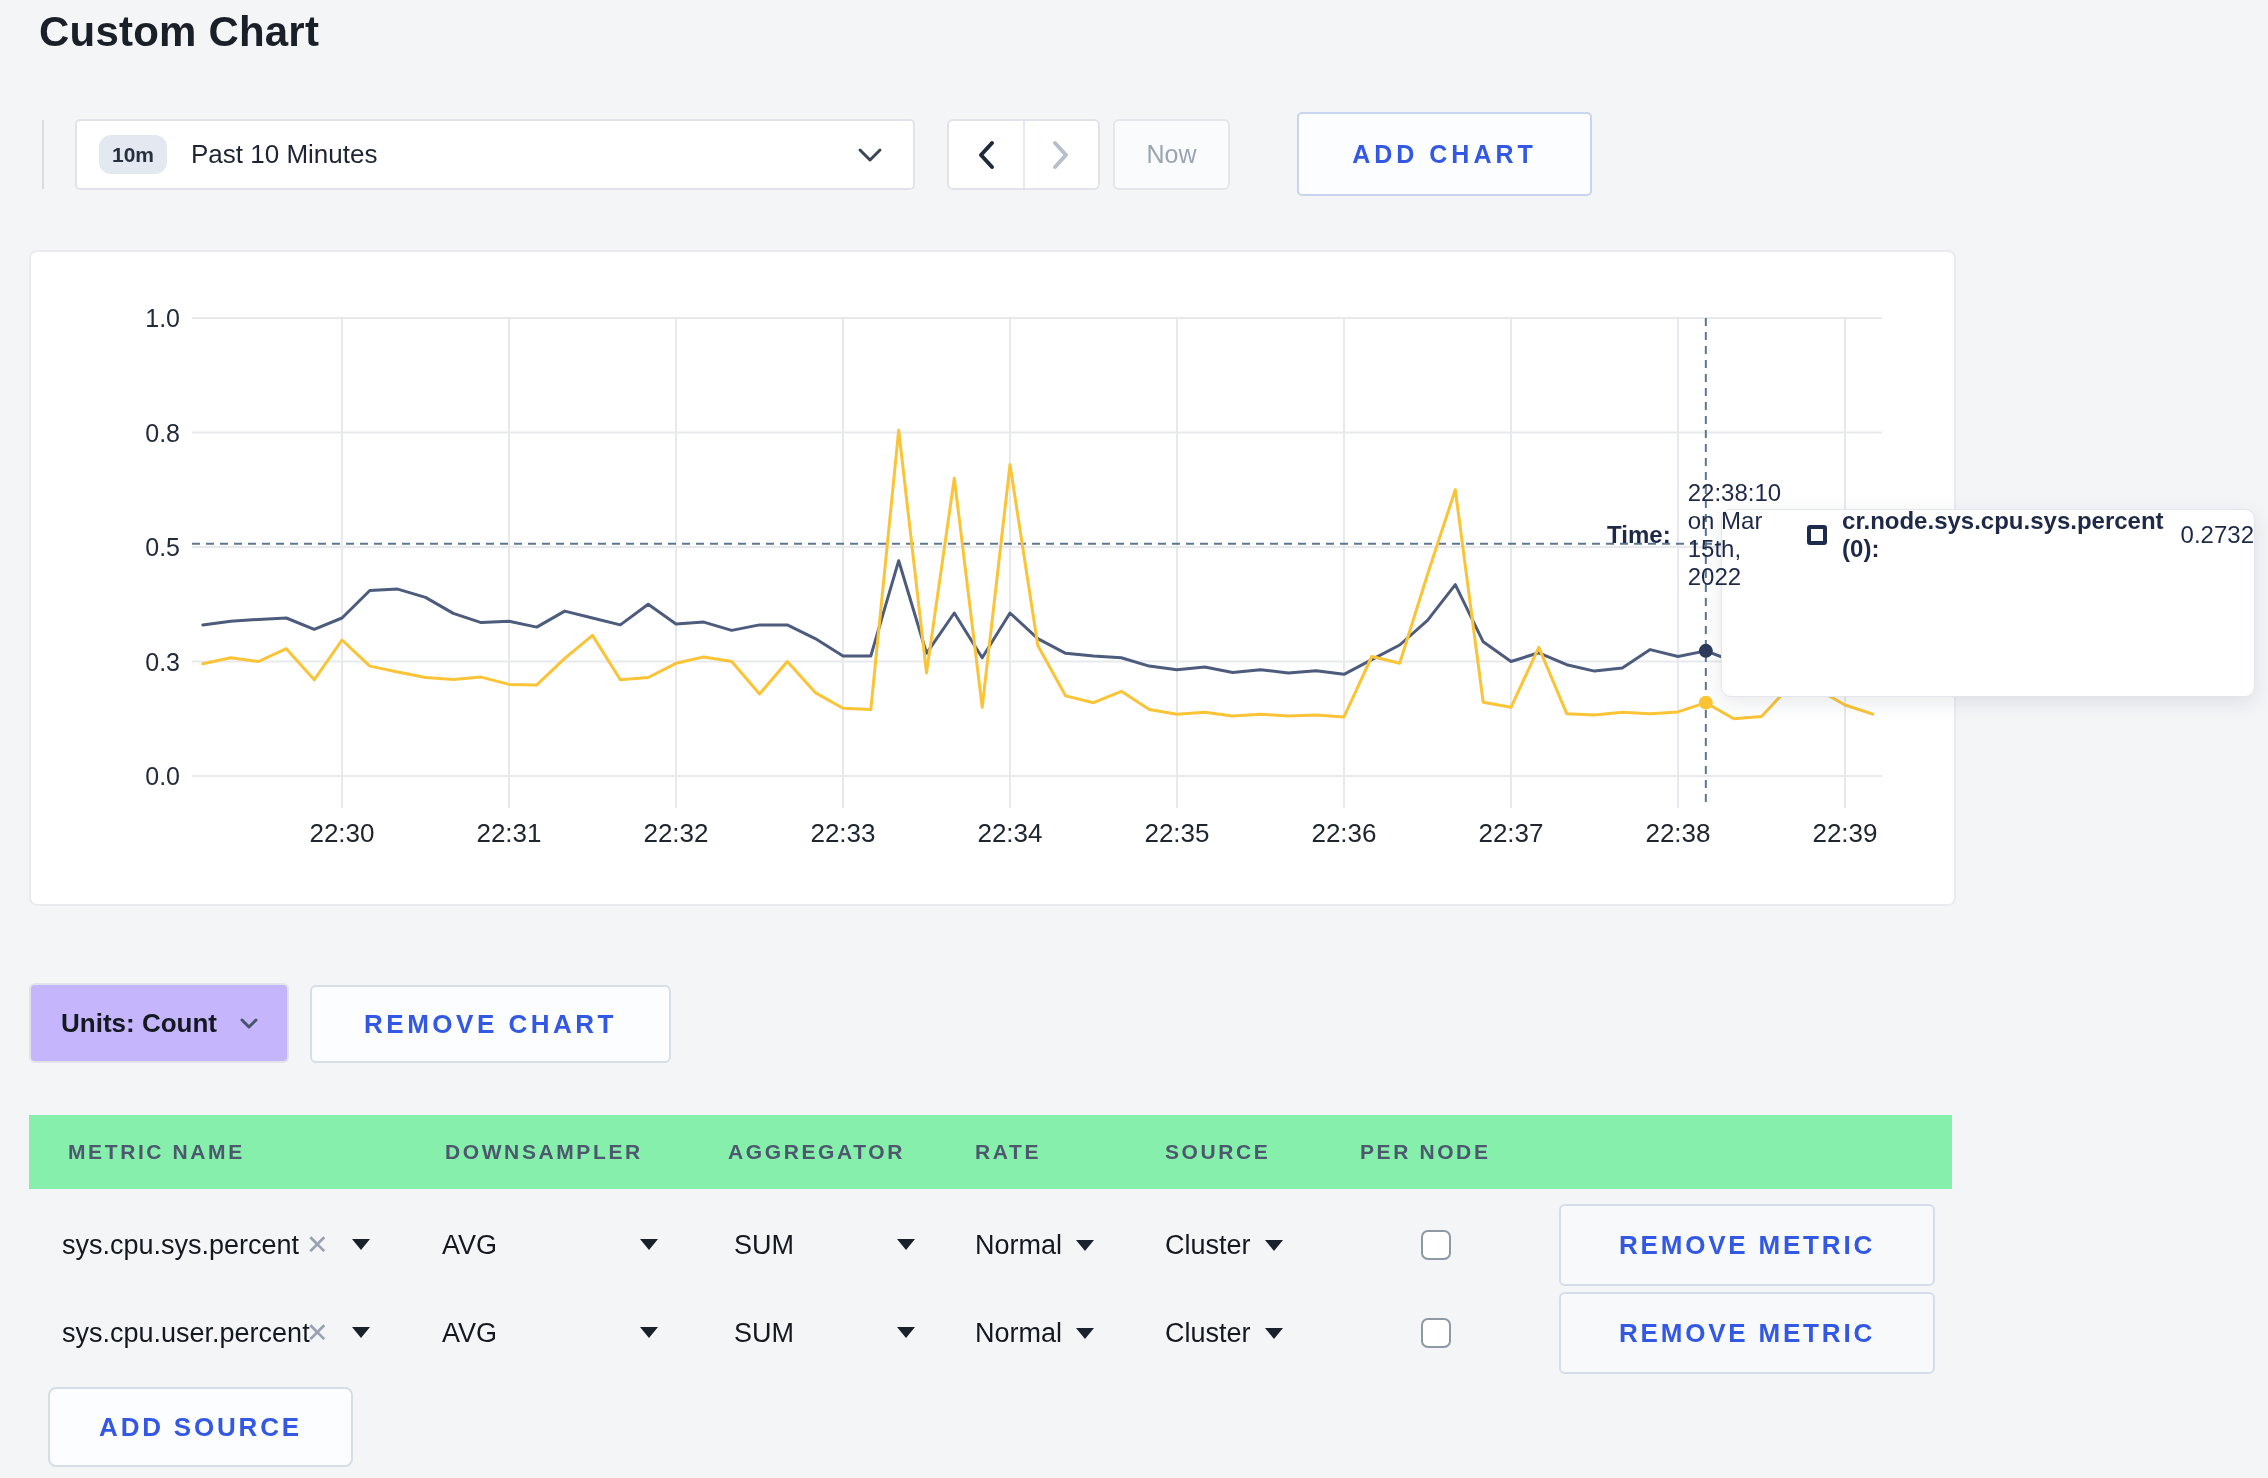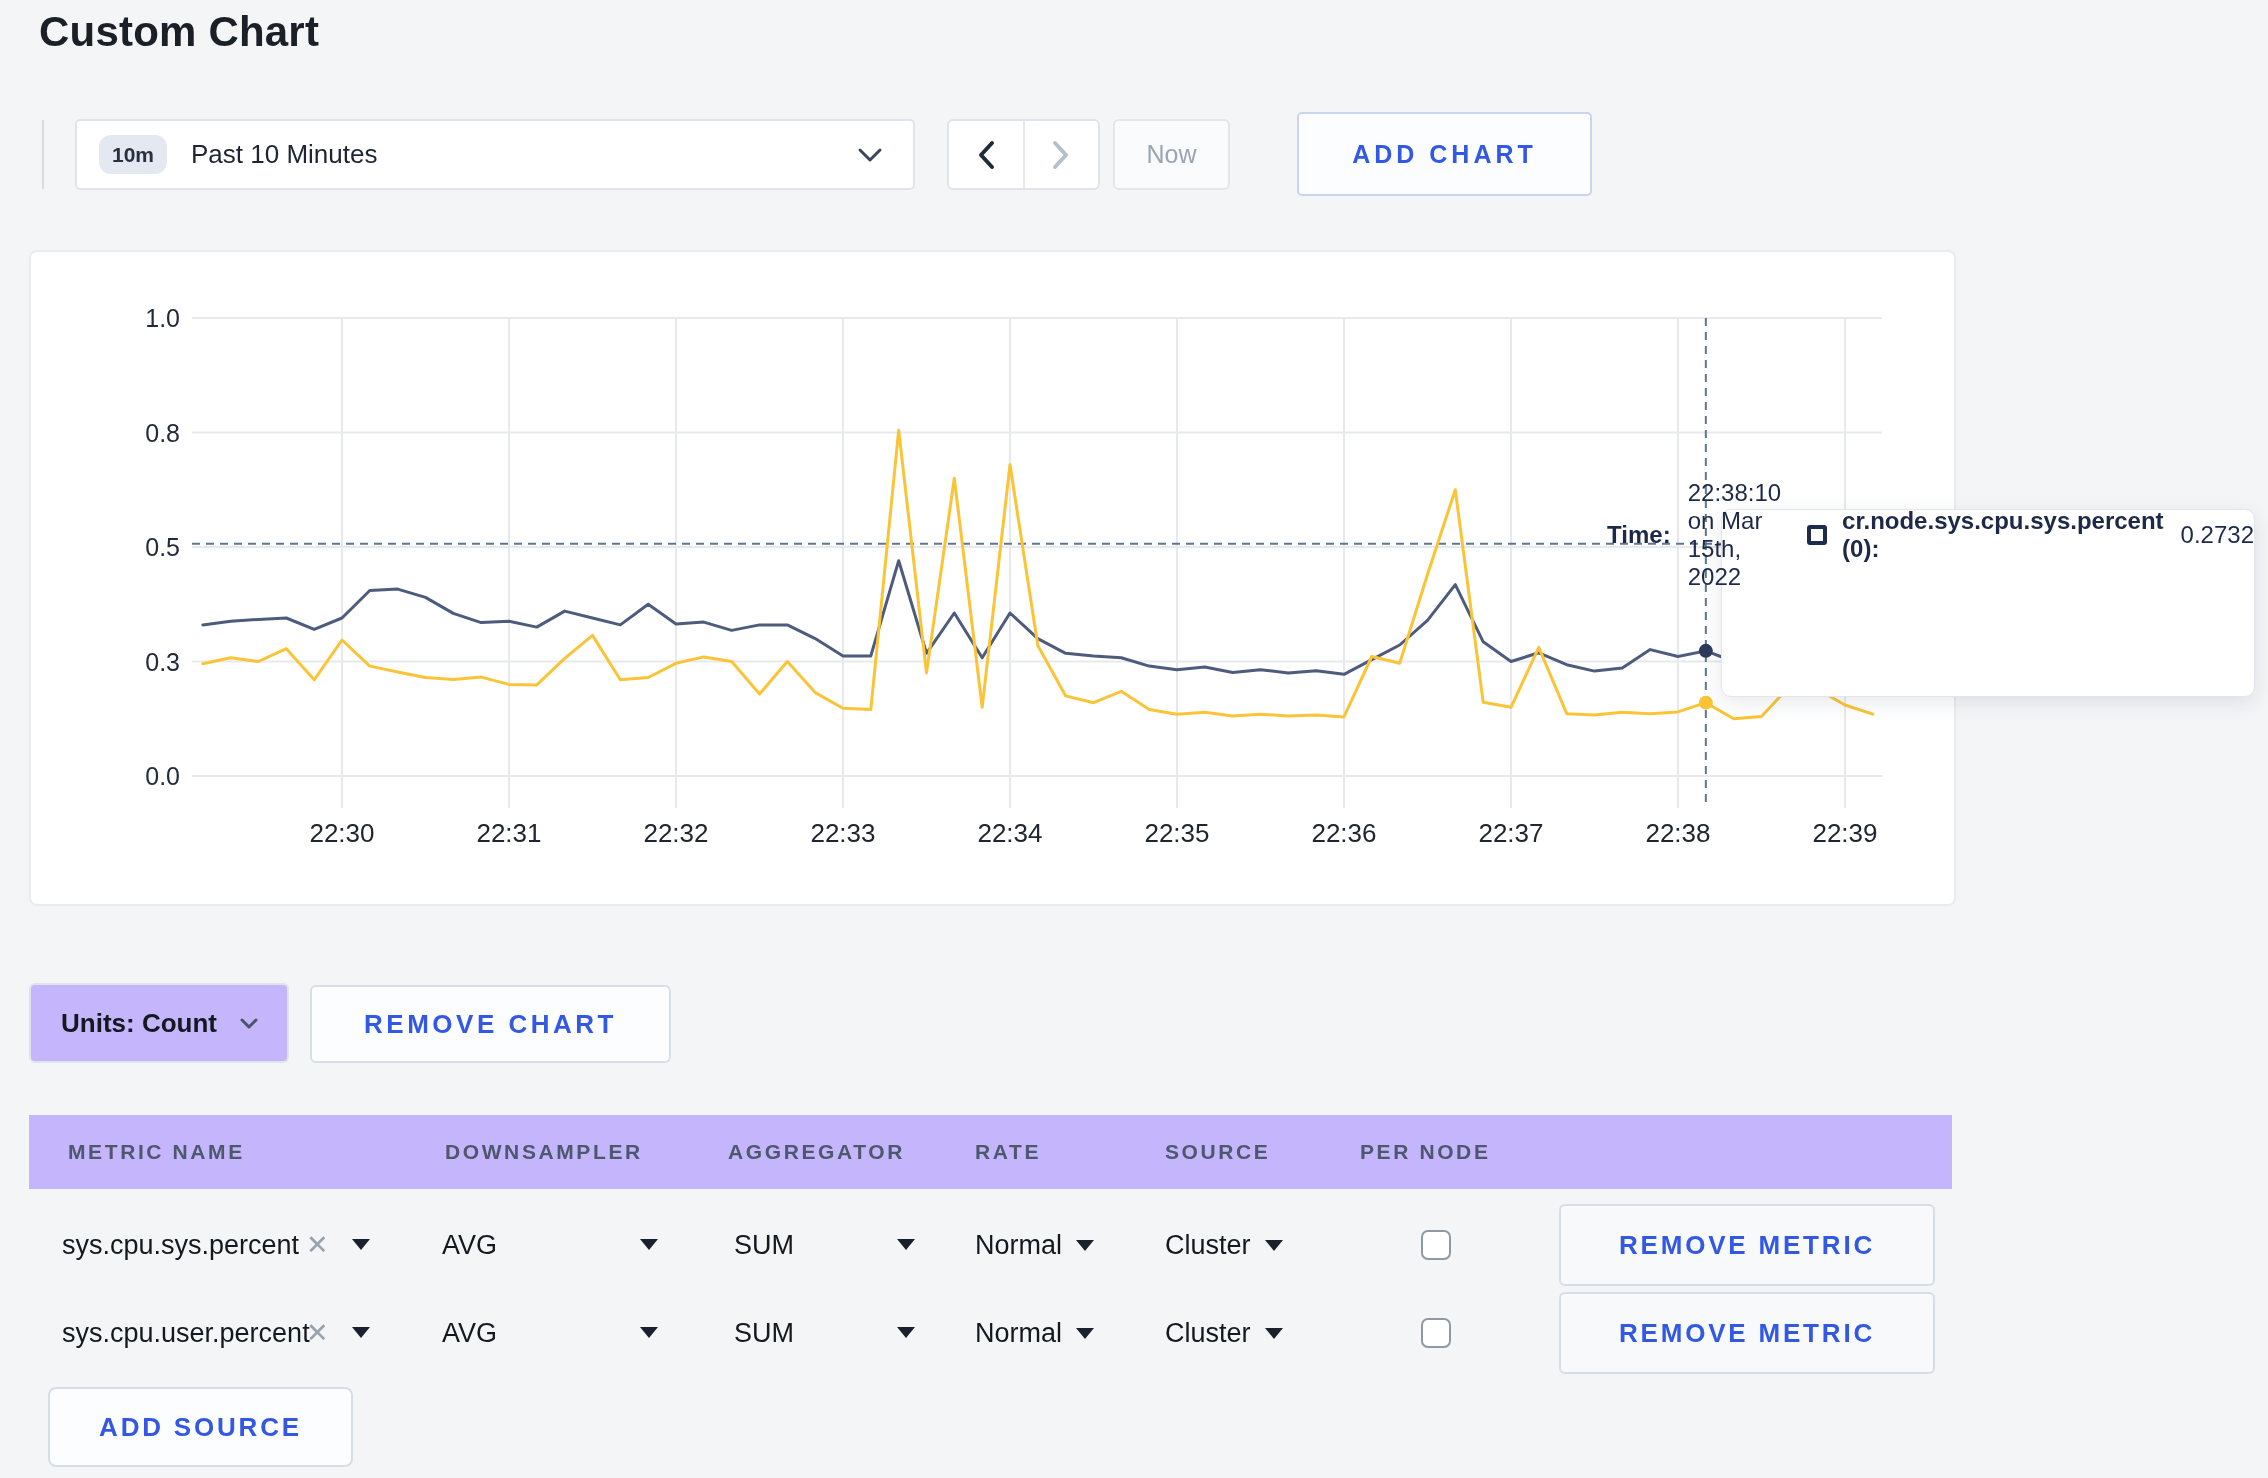--- a/index.html
+++ b/index.html
@@ -96,21 +96,21 @@
   .remove-chart-button {
     left:310px; top:985px; width:361px; height:78px;
     background:#fcfdfe; border:2px solid #d8dee9; border-radius:6px;
     display:flex; align-items:center; justify-content:center;
     font-size:26px; font-weight:600; letter-spacing:3.5px; color:#3358e4;
     cursor:pointer;
   }
 
   
   .table-header {
-    left:29px; top:1115px; width:1923px; height:74px; background:#c4b5fd;
+    left:29px; top:1115px; width:1923px; height:74px; background:#86efac;
   }
   .th {
     position:absolute; top:0; height:74px; line-height:74px;
     font-size:21px; font-weight:700; letter-spacing:2.6px; color:#4d576d;
     white-space:nowrap;
   }
   .th.c-metric      { left:39px; }
   .th.c-downsampler { left:416px; }
   .th.c-aggregator  { left:699px; }
   .th.c-rate        { left:946px; }

